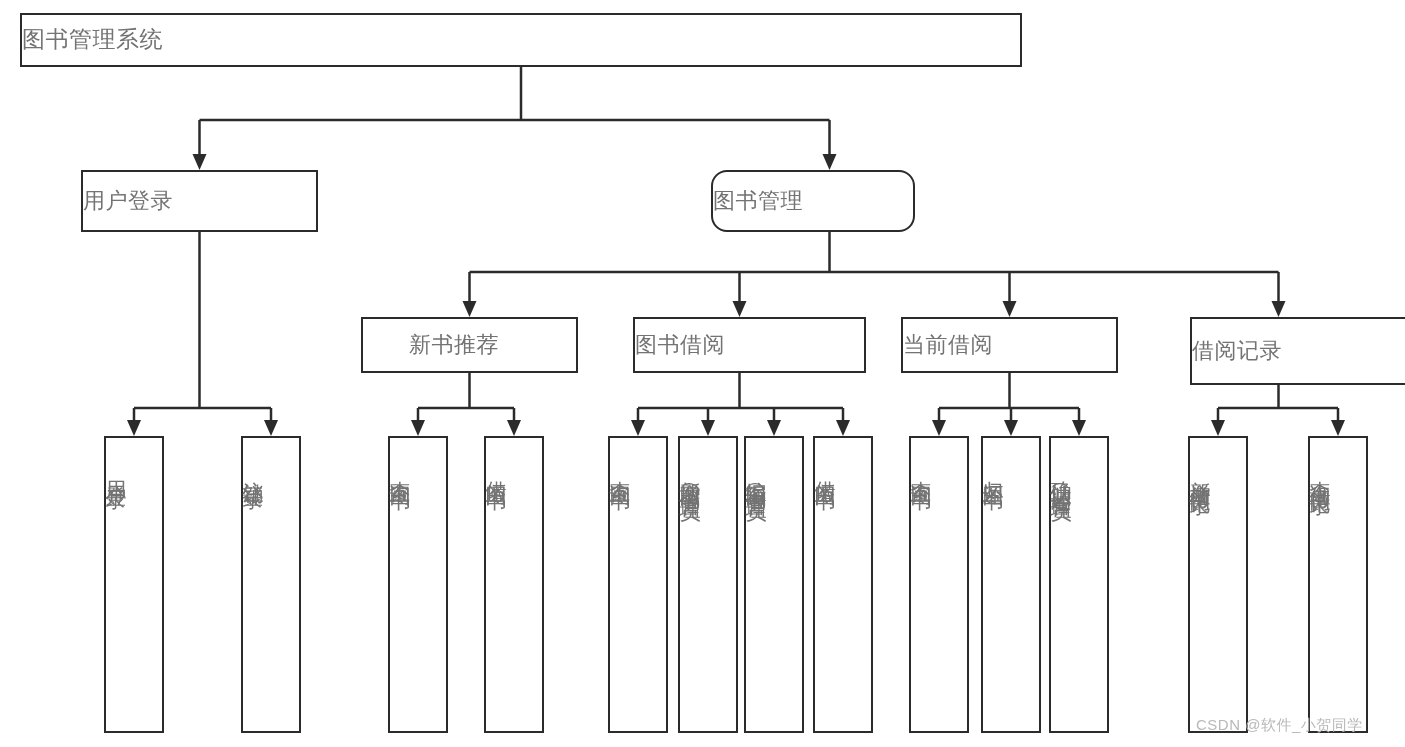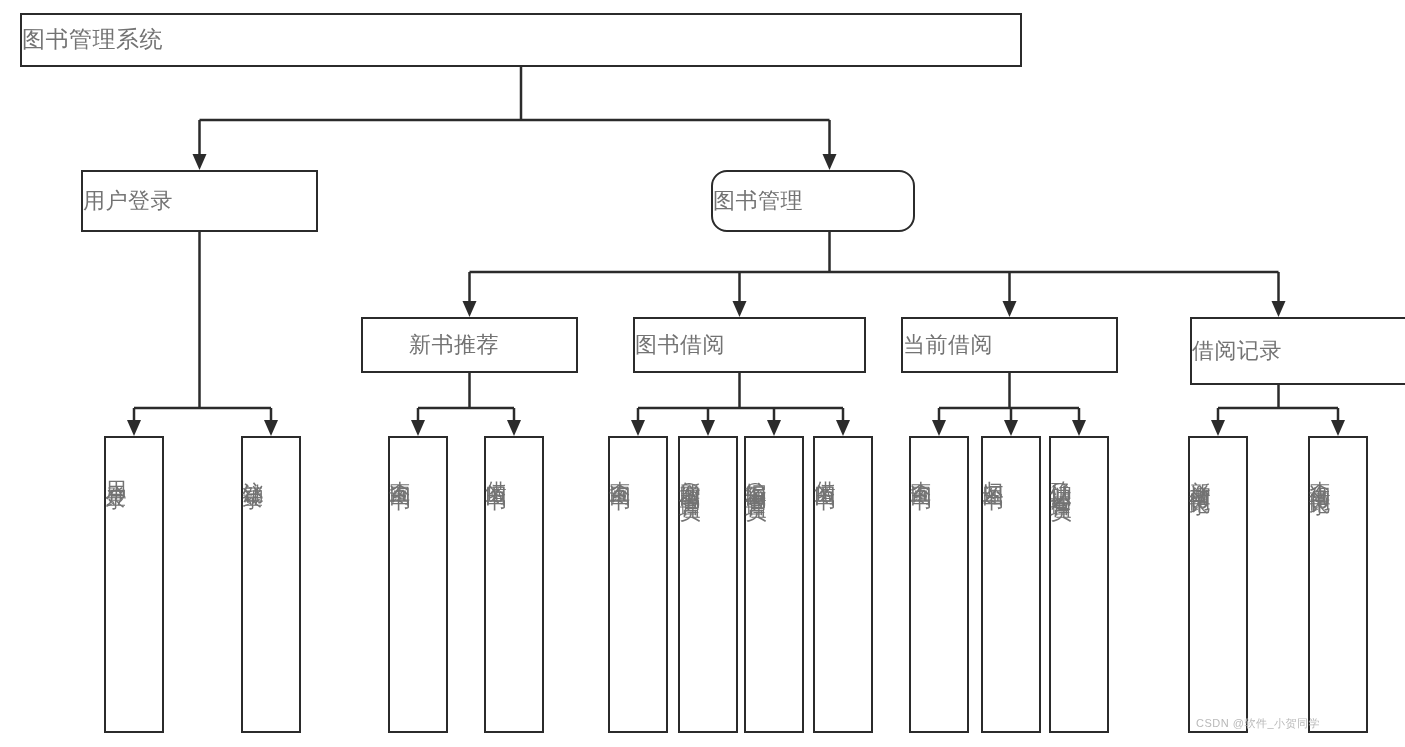--- a/index.html
+++ b/index.html
@@ -55,21 +55,21 @@
     font-size: 21px;
     letter-spacing: 3px;
     line-height: 1;
   }
   .node.root .label {
     font-size: 23px;
   }
   .watermark {
     position: absolute;
     color: #b9b9b9;
-    font-size: 11px;
+    font-size: 15px;
     white-space: nowrap;
     letter-spacing: 0.5px;
   }
 </style>
 </head>
 <body>
 
 <div id="diagram-root">
   <svg class="connectors" viewBox="0 0 1405 747" xmlns="http://www.w3.org/2000/svg">
     <defs>

